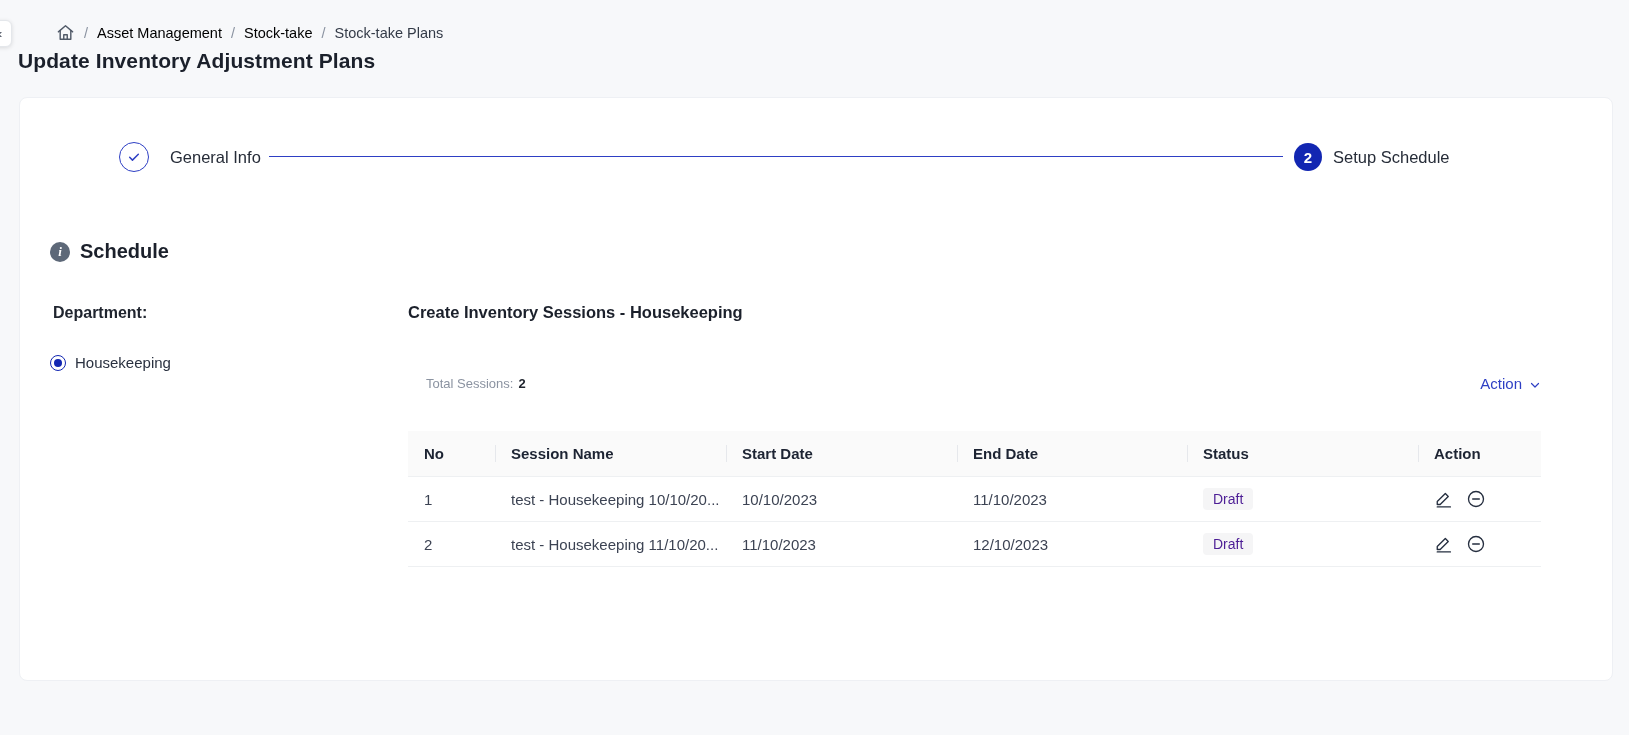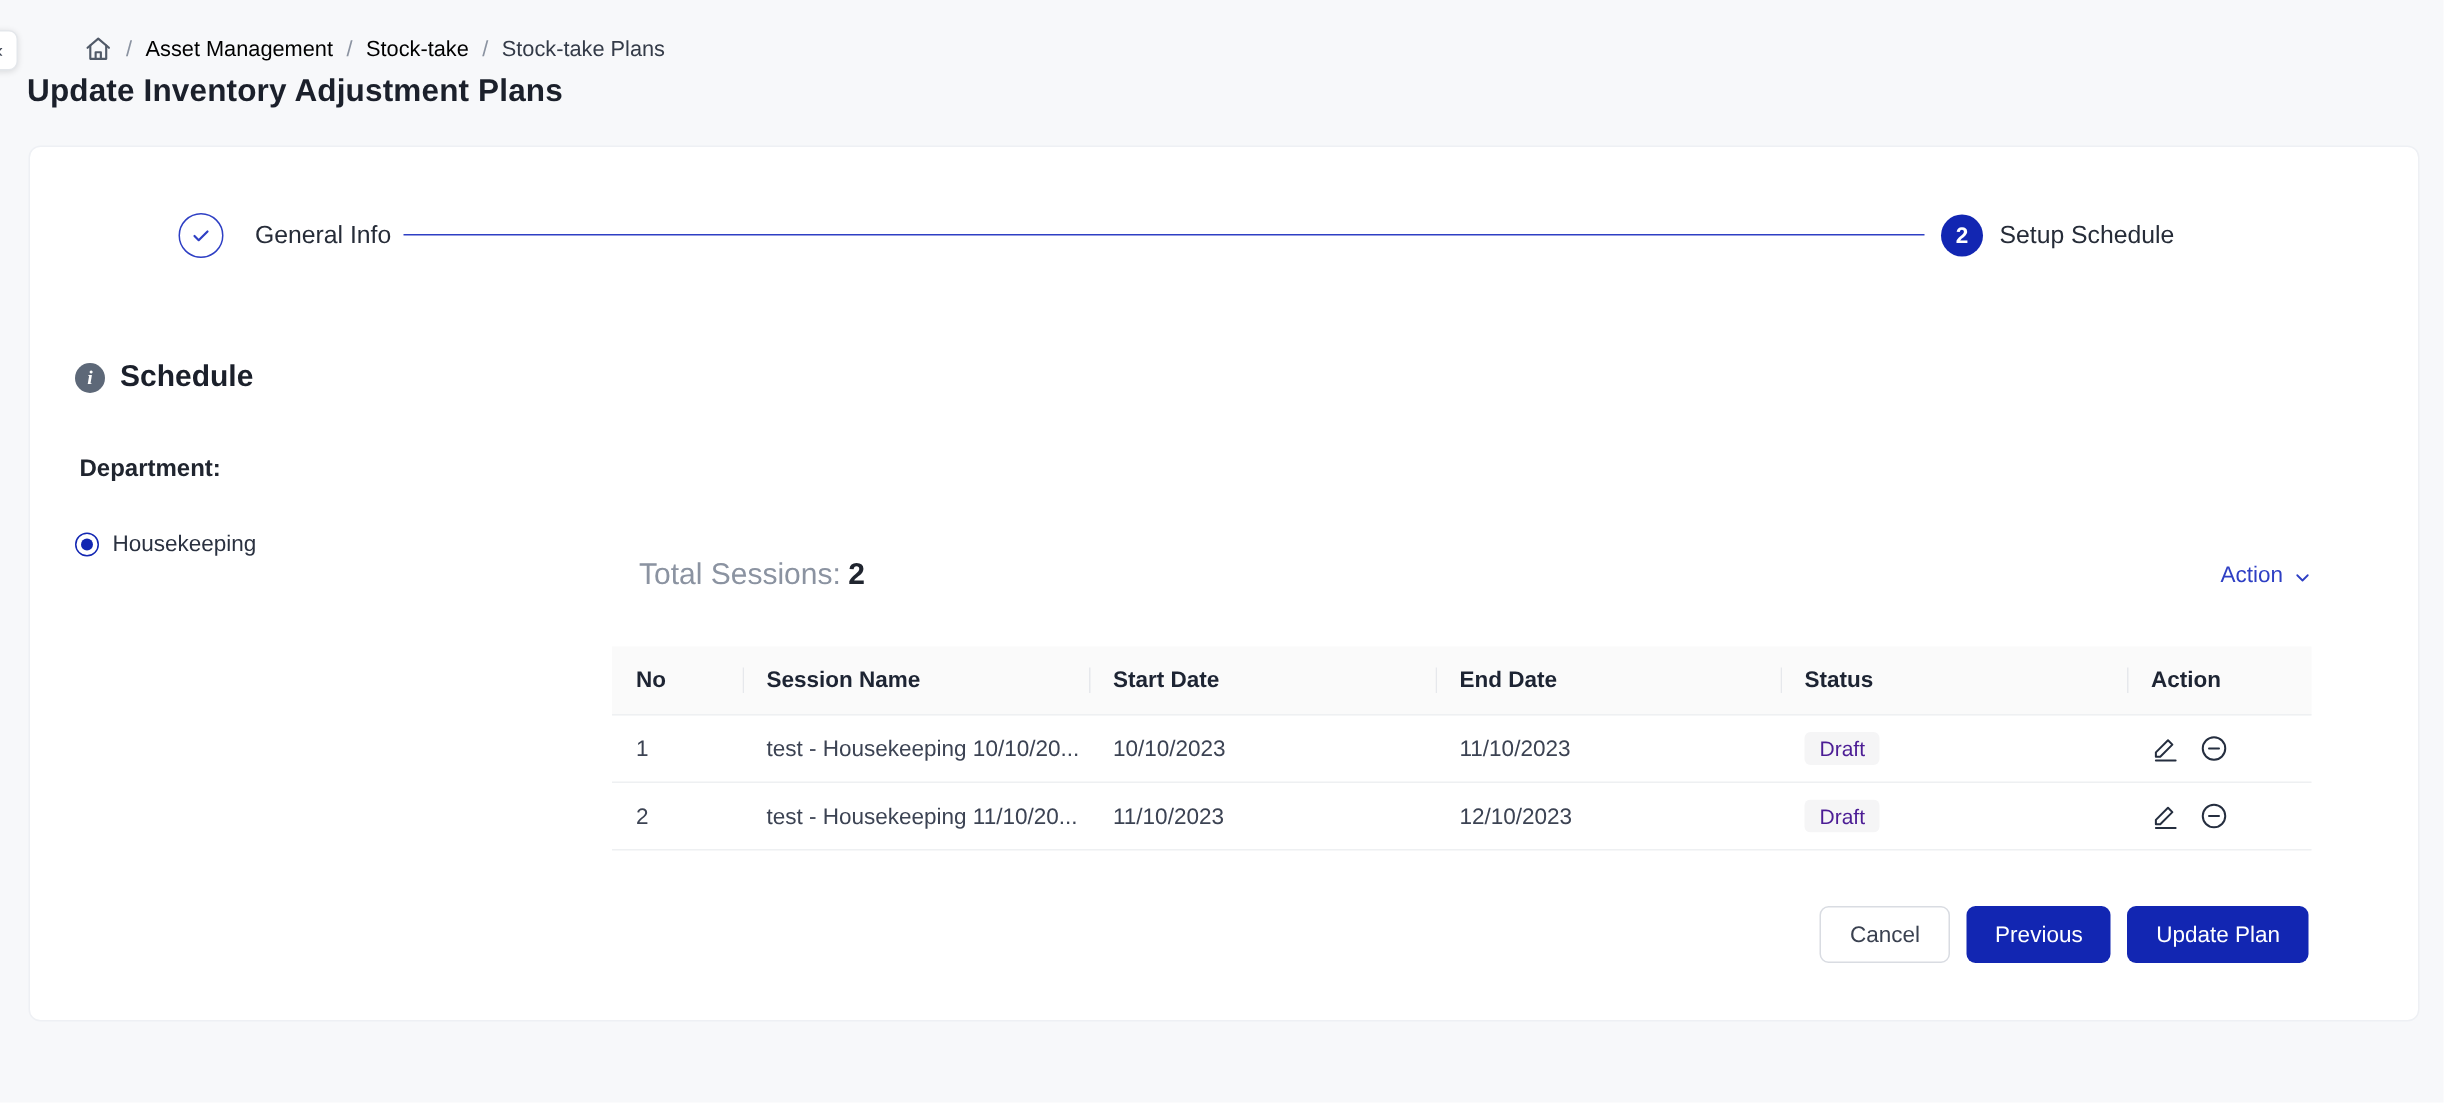--- a/index.html
+++ b/index.html
@@ -69,21 +69,21 @@
     display:flex; align-items:center; justify-content:center; background:#fff;
   }
   .radio-dot { width:8px; height:8px; border-radius:50%; background:#1226b2; }
   .radio-label { font-size:15px; color:#2a3140; }
   
   .sessions-heading { position:absolute; left:388px; top:205px; font-size:16.5px; font-weight:700; color:#1b202b; }
   .toolbar {
     position:absolute; left:388px; top:264px; width:1133px; height:42px;
     display:flex; align-items:center;
   }
-  .total { font-size:20px; color:#8b93a1; padding-left:18px; }
+  .total { font-size:13px; color:#8b93a1; padding-left:18px; }
   .total b { color:#20252f; margin-left:5px; }
   .toolbar-right { margin-left:auto; display:flex; align-items:center; gap:40px; }
   .action-link { display:flex; align-items:center; gap:7px; color:#2e3fc4; font-size:15px; cursor:pointer; }
   .action-link svg { width:12px; height:12px; margin-top:3px; }
   .btn-primary {
     background:#1226b2; color:#fff; border:none; border-radius:6px;
     height:38px; padding:0 16px; font-size:15px; font-family:inherit;
     display:flex; align-items:center; gap:8px; cursor:pointer;
   }
   .btn-primary svg { width:17px; height:17px; }
@@ -161,20 +161,21 @@
   </div>
 
   <div class="dept-label">Department:</div>
   <div class="radio-row">
     <span class="radio-outer">
         <span class="radio-dot"></span>
       </span>
     <span class="radio-label">Housekeeping</span>
   </div>
 
+  <div class="sessions-heading">Create Inventory Sessions - Housekeeping</div>
 
   <div class="toolbar">
     <span class="total">
       <span>Total Sessions:</span><b>2</b>
     </span>
     <span class="toolbar-right">
       <span class="action-link">
         <span>Action</span>
         <svg viewBox="0 0 24 24" fill="none" stroke="currentColor" stroke-width="2.4" stroke-linecap="round" stroke-linejoin="round">
             <path d="M5 9l7 7 7-7"></path>
@@ -231,19 +232,14 @@
         <span class="icon-btn">
           <svg viewBox="0 0 24 24" fill="none" stroke="currentColor" stroke-width="1.6" stroke-linecap="round">
             <circle cx="12" cy="12" r="9"></circle>
               <path d="M8 12h8"></path>
           </svg>
         </span>
       </div>
     </div>
   </div>
 
-  <div class="footer">
-    <button class="btn-cancel">Cancel</button>
-    <button class="btn-solid">Previous</button>
-    <button class="btn-solid">Update Plan</button>
-  </div>
 
 </div>
 
 </body></html>

